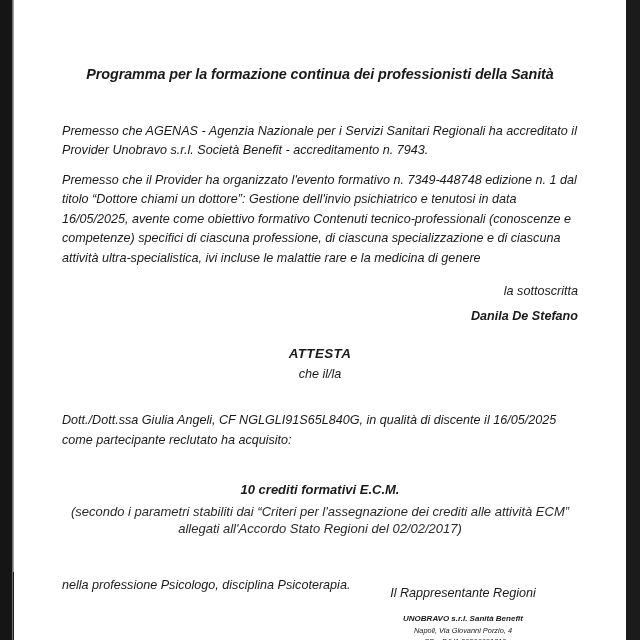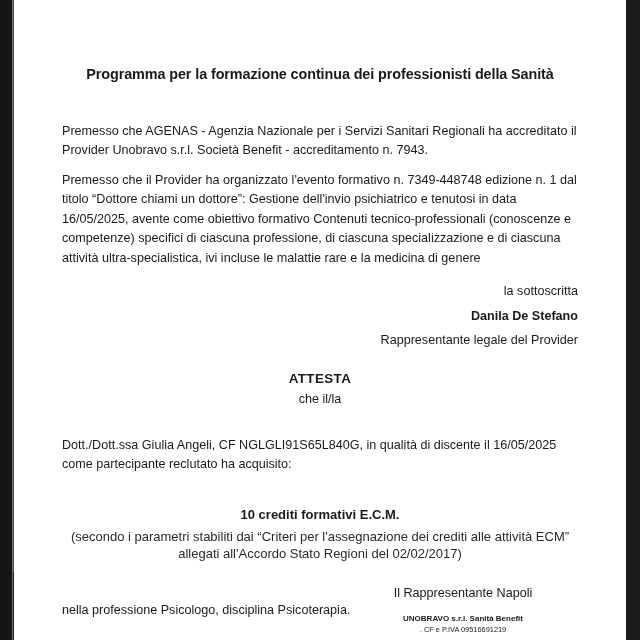--- a/index.html
+++ b/index.html
@@ -10,23 +10,24 @@
   body {
     width: 640px;
     height: 640px;
     overflow: hidden;
     font-family: "Liberation Sans", sans-serif;
   }
   .viewer {
     position: relative;
     width: 640px;
     height: 572px;
-    background: #0369a1;
+    background: #a3a3a3;
     display: flex;
     justify-content: center;
+    font-style: italic;
   }
   .bar-left {
     position: absolute;
     left: 0; top: 0;
     width: 13px; height: 640px;
     background: #151515;
   }
   .bar-left:after {
     content: "";
     position: absolute;
@@ -160,36 +161,36 @@
     <div class="doc-title">Programma per la formazione continua dei professionisti della Sanità</div>
 
     <div class="para para-1">Premesso che AGENAS - Agenzia Nazionale per i Servizi Sanitari Regionali ha accreditato il Provider Unobravo s.r.l. Società Benefit - accreditamento n. 7943.</div>
 
     <div class="para para-2">Premesso che il Provider ha organizzato l'evento formativo n. 7349-448748 edizione n. 1 dal titolo “Dottore chiami un dottore”: Gestione dell'invio psichiatrico e tenutosi in data 16/05/2025, avente come obiettivo formativo Contenuti tecnico-professionali (conoscenze e competenze) specifici di ciascuna professione, di ciascuna specializzazione e di ciascuna attività ultra-specialistica, ivi incluse le malattie rare e la medicina di genere</div>
 
     <div class="center-block sottoscritta">la sottoscritta</div>
 
     <div class="center-block name-bold">Danila De Stefano</div>
 
-    <div class="center-block ruolo">Rappresentante legale del Provider</div>
 
     <div class="attesta">ATTESTA</div>
 
     <div class="che-il-la">che il/la</div>
 
     <div class="para para-3">Dott./Dott.ssa Giulia Angeli, CF NGLGLI91S65L840G, in qualità di discente il 16/05/2025 come partecipante reclutato ha acquisito:</div>
 
     <div class="crediti">10 crediti formativi E.C.M.</div>
 
     <div class="crediti-note">(secondo i parametri stabiliti dai “Criteri per l'assegnazione dei crediti alle attività ECM” allegati all'Accordo Stato Regioni del 02/02/2017)</div>
 
     <div class="professione">nella professione Psicologo, disciplina Psicoterapia.</div>
 
     <div class="data-luogo">16/05/2025,</div>
 
     <div class="firma-block">
-      <div class="firma-title">Il Rappresentante Napoli</div>
+      <div class="firma-title">Il Rappresentante Regioni</div>
       <div class="company-name">UNOBRAVO s.r.l. Sanità Benefit</div>
+      <div class="company-addr">Napoli, Via Giovanni Porzio, 4</div>
       <div class="company-vat">.   CF e P.IVA 09516691219</div>
     </div>
 
   </div>
 </div>
 
 </body></html>

